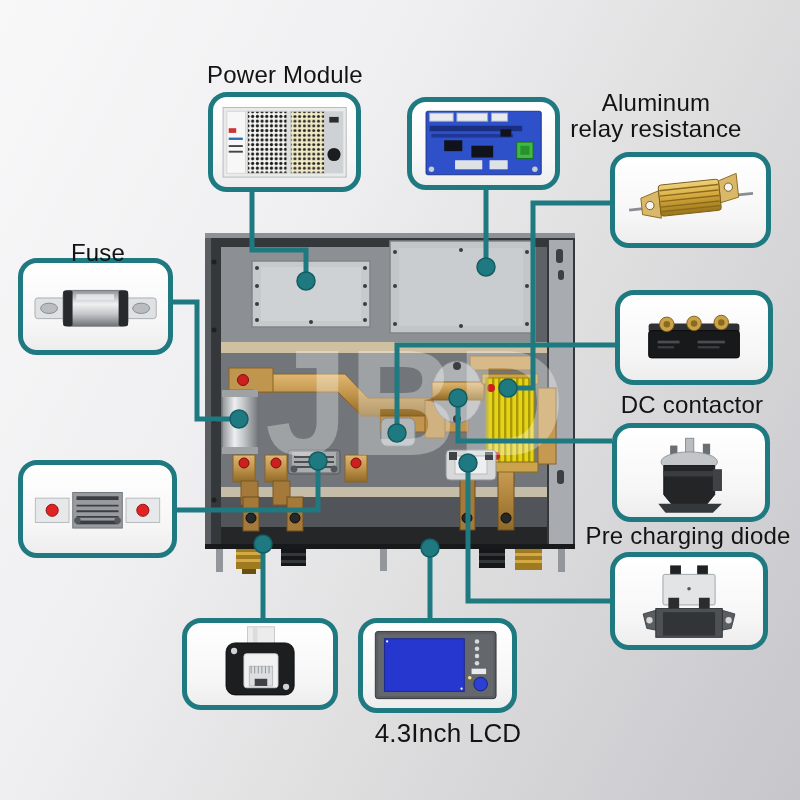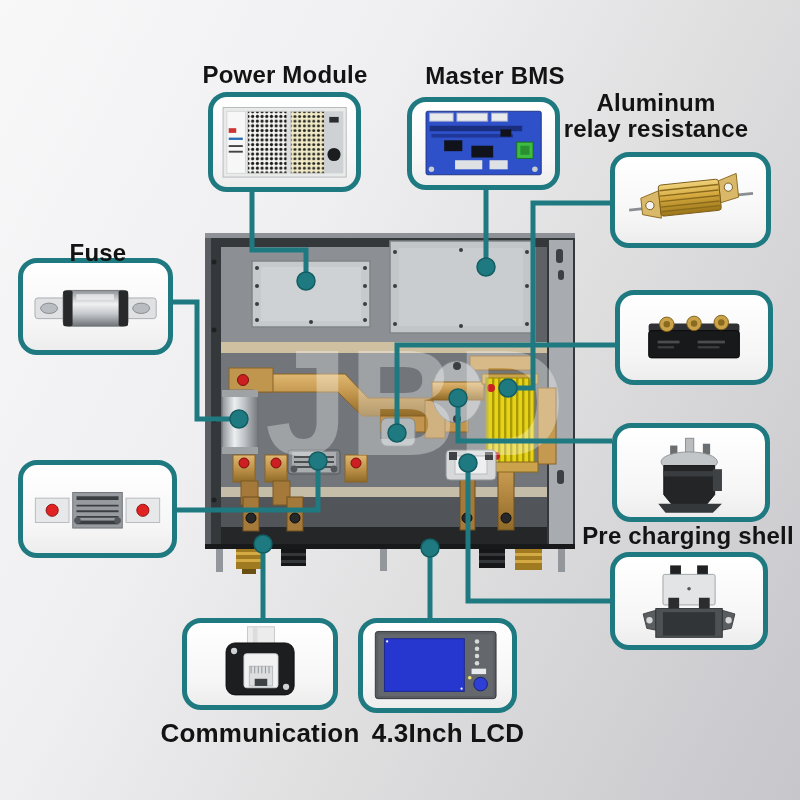--- a/index.html
+++ b/index.html
@@ -14,21 +14,21 @@
     border:5px solid #1e7a80;
     border-radius:19px;
     background:linear-gradient(180deg,#ffffff 0%,#f6f6f6 70%,#ededee 100%);
     box-sizing:border-box;
     display:flex;align-items:center;justify-content:center;
     overflow:hidden;
   }
   .callout svg{display:block;width:96%;height:94%;}
   .label{
     position:absolute;text-align:center;color:#131313;
-    font-weight:bold;font-size:24px;line-height:26px;letter-spacing:.2px;
+    font-weight:normal;font-size:24px;line-height:26px;letter-spacing:.2px;
     white-space:nowrap;
   }
   .label.big{font-size:26px;line-height:28px;}
   .label span{display:block;}
 </style>
 </head>
 <body>
 
 <div class="stage">
 
@@ -400,33 +400,32 @@
       <circle cx="120" cy="41" r="2.5" fill="#d8dadc"></circle>
       <rect x="114" y="47" width="16" height="6" fill="#e8eaec"></rect>
       <circle cx="112" cy="57" r="2" fill="#f2e27a"></circle>
       <circle cx="124" cy="64" r="7.5" fill="#2d3fd4" stroke="#16206e"></circle>
     </svg>
   </div>
 
   <div class="label" style="left:190px;top:62px;width:190px">
     <span>Power Module</span>
   </div>
-  <div class="label" style="left:400px;top:63px;width:190px">
-    <span>Master BMS</span>
-  </div>
   <div class="label" style="left:560px;top:90px;width:192px">
     <span>Aluminum</span>
     <span>relay resistance</span>
   </div>
+  <div class="label" style="left:600px;top:392px;width:184px">
+    <span>DC contactor</span>
+  </div>
   <div class="label" style="left:575px;top:523px;width:226px">
-    <span>Pre charging shell</span>
+    <span>Pre charging diode</span>
   </div>
   <div class="label" style="left:28px;top:240px;width:140px">
     <span>Fuse</span>
   </div>
   <div class="label big" style="left:160px;top:719px;width:200px">
-    <span>Communication</span>
   </div>
   <div class="label big" style="left:358px;top:719px;width:180px">
     <span>4.3Inch LCD</span>
   </div>
 
 </div>
 
 </body></html>

